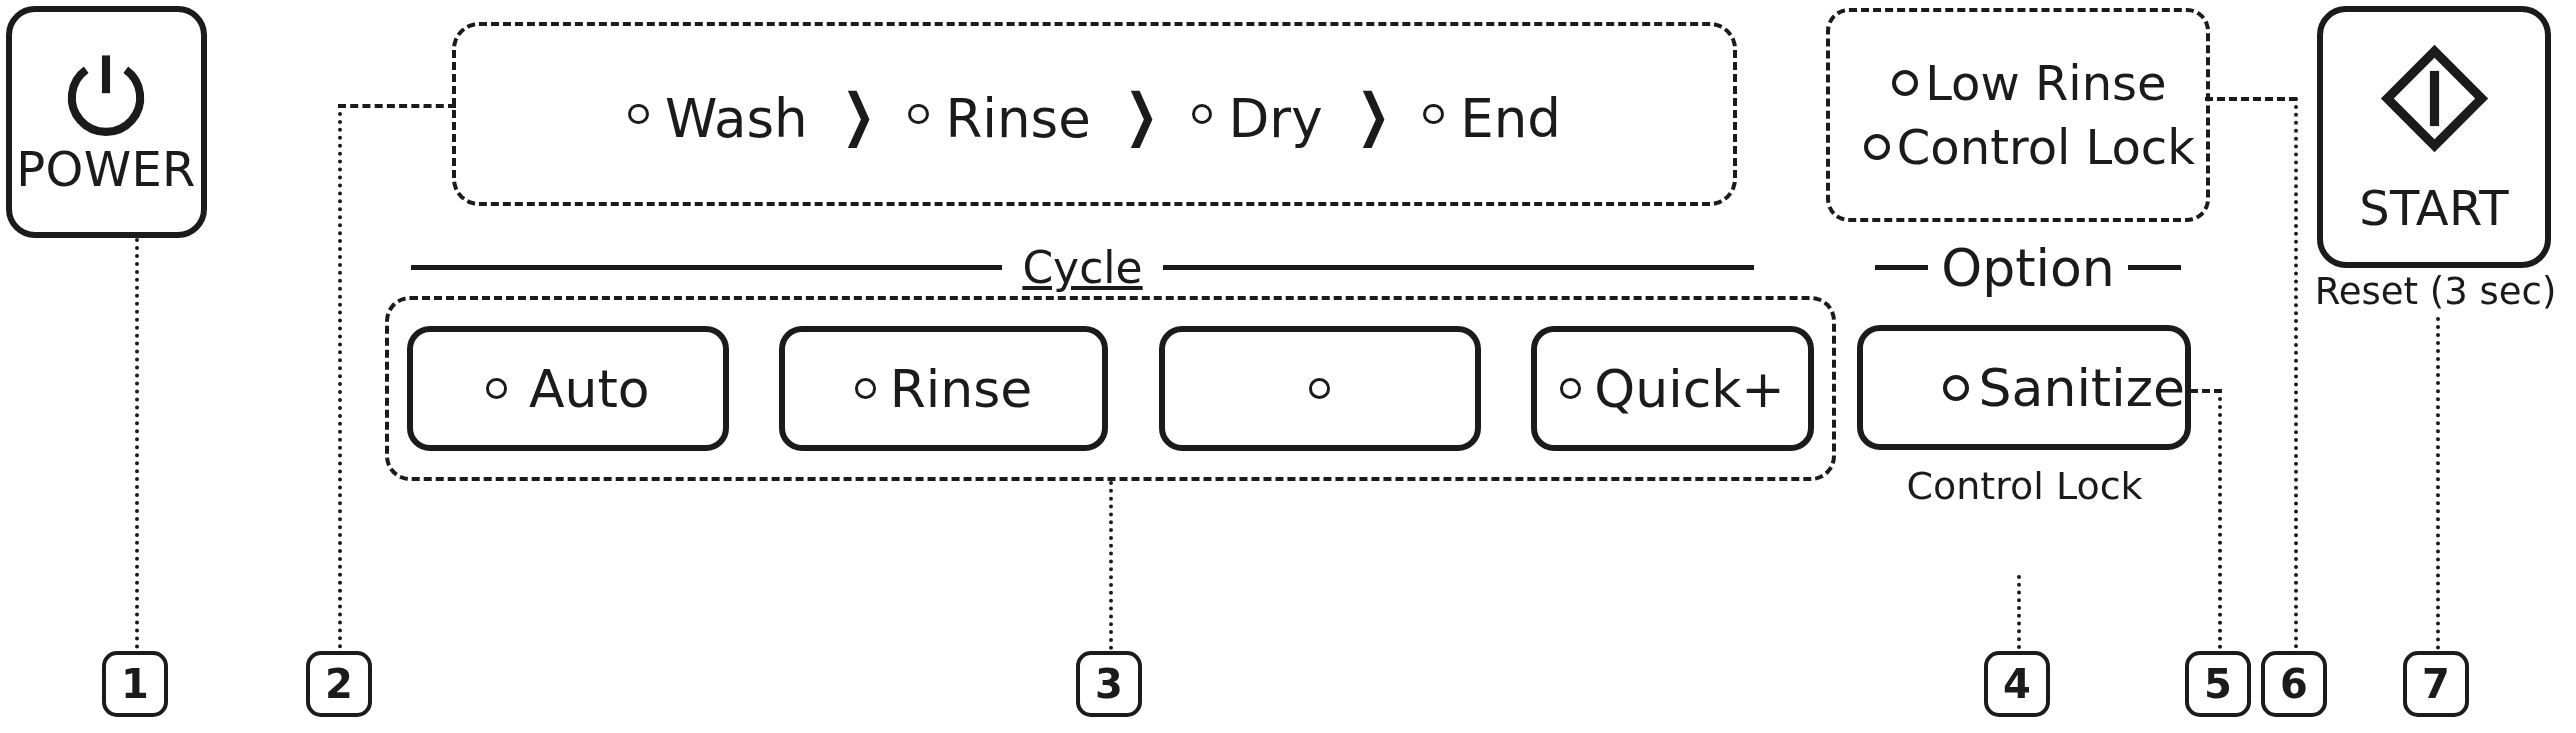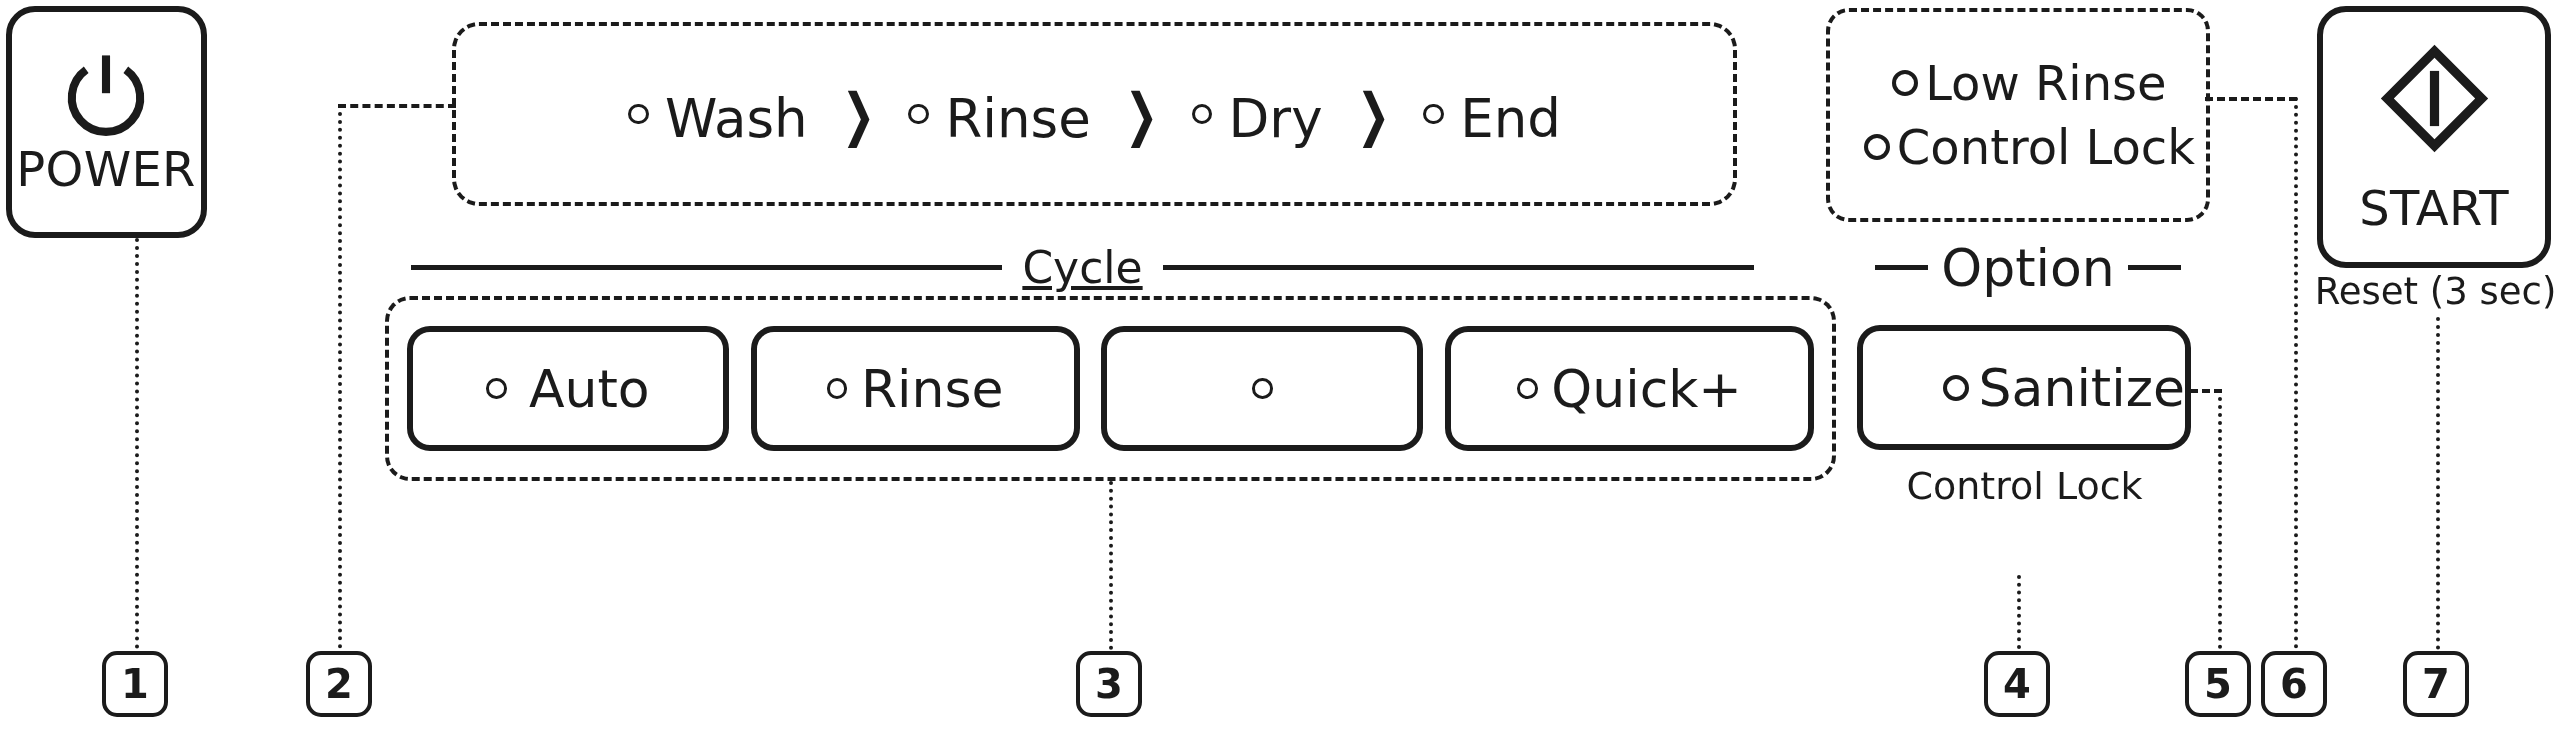--- a/index.html
+++ b/index.html
@@ -131,21 +131,21 @@
     padding: 0 23px;
   }
   .cycle-button .cycle-label {
     font-size: 52px;
     line-height: 1;
     white-space: nowrap;
   }
   #cycle-button-0 { width: 322px; gap: 22px; }
   #cycle-button-1 { width: 329px; }
   #cycle-button-2 { width: 322px; }
-  #cycle-button-3 { width: 369px; }
+  #cycle-button-3 { width: 283px; }
 
   
   #option-heading {
     left: 1850px; top: 241px;
     width: 356px; height: 53px;
     display: flex;
     align-items: center;
     justify-content: center;
     gap: 13.7px;
   }

